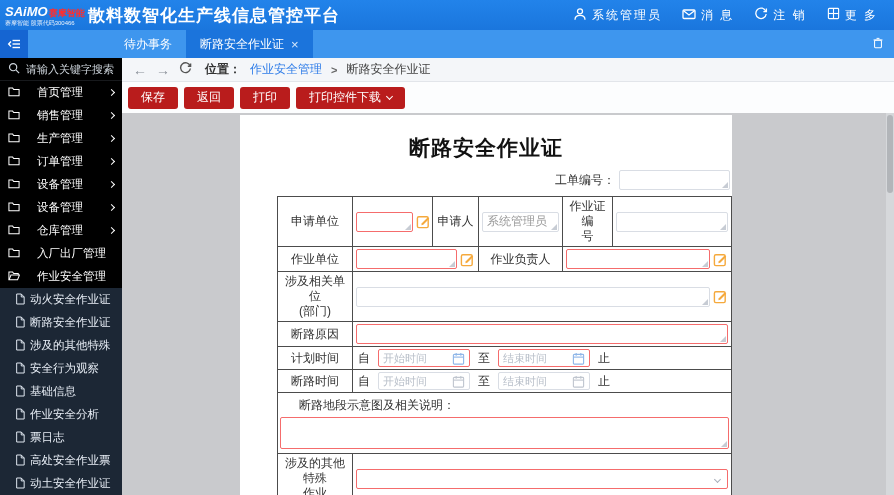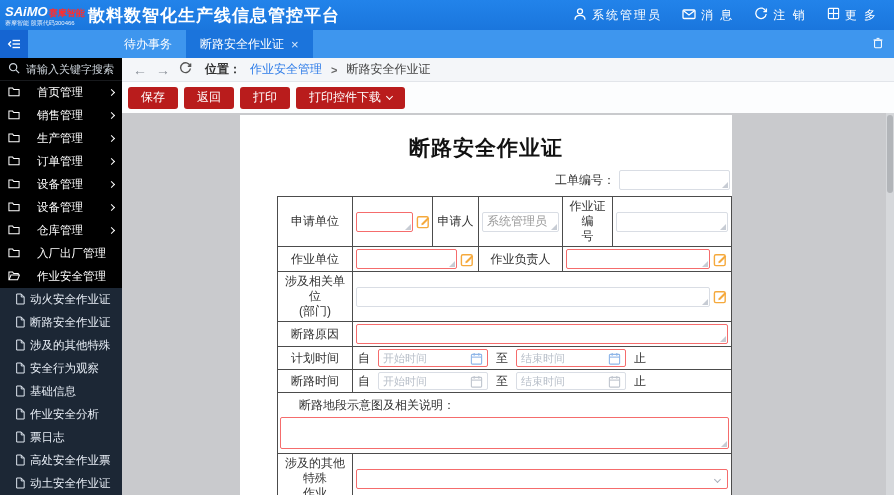--- a/index.html
+++ b/index.html
@@ -70,21 +70,21 @@
   .ftable { margin-left:37px; width:454px; border-collapse:collapse; table-layout:fixed; font-size:12px; color:#333; }
   .ftable td { border:1px solid #4c4c4c; padding:2px 3px; vertical-align:middle; overflow:hidden; }
   .lbl { text-align:center; line-height:1.25; }
   .cellflex { display:flex; align-items:center; gap:3px; }
   .cellflex .inp { flex:none; }
   .cellflex .inp.grow { flex:1; }
   .edit { display:flex; flex:none; cursor:pointer; }
 
   .timerow { display:flex; align-items:center; gap:8px; padding-left:2px; }
   .tlab { flex:none; color:#333; }
-  .date { position:relative; width:110px; height:18px; border:1px solid #d9dde4; border-radius:2px; display:flex; align-items:center; gap:4px; padding:0 4px; }
+  .date { position:relative; width:92px; height:18px; border:1px solid #d9dde4; border-radius:2px; display:flex; align-items:center; gap:4px; padding:0 4px; }
   .date .ph { flex:1; font-size:11px; color:#b8bfc9; white-space:nowrap; overflow:hidden; }
   .date .cal { display:flex; flex:none; }
 
   .sk { padding:3px 2px 4px 2px !important; }
   .sk-label { font-size:12px; color:#333; margin:1px 0 3px 19px; }
   .area { position:relative; width:100%; height:32px; border:1px solid #d9dde4; border-radius:2px; background:#fff; }
   .selbox { position:relative; height:20px; border:1px solid #d9dde4; border-radius:2px; display:flex; align-items:center; }
   .selchev { position:absolute; right:7px; top:7px; width:5px; height:5px; border-right:1.4px solid #a9afba; border-bottom:1.4px solid #a9afba; transform:rotate(45deg); }
 </style>
 </head>

